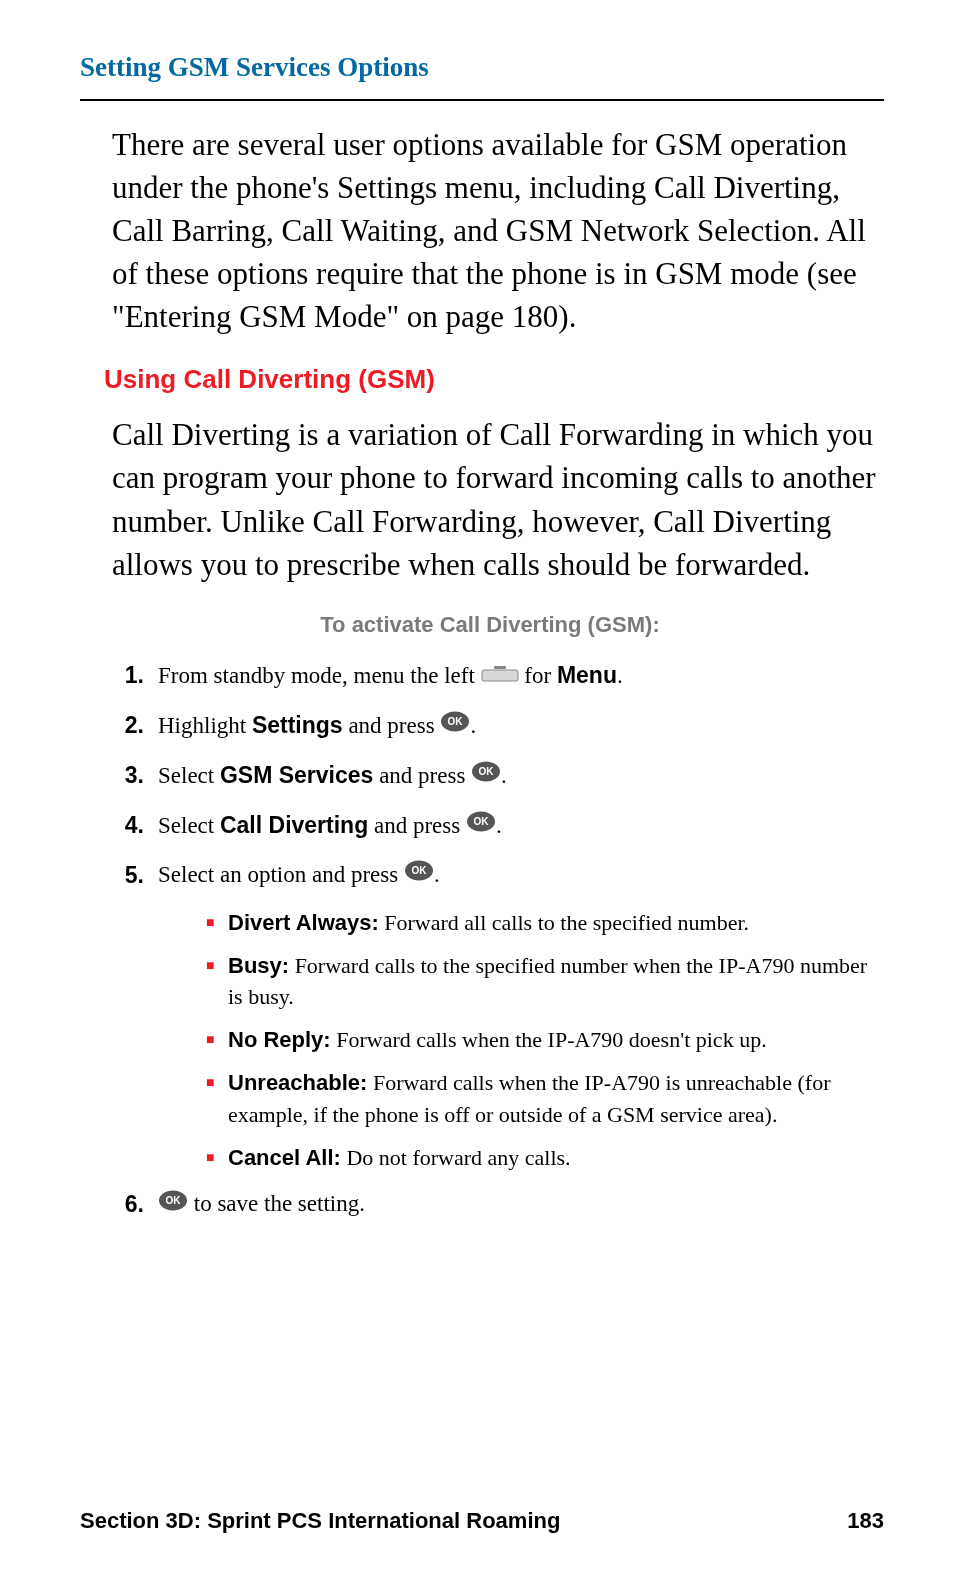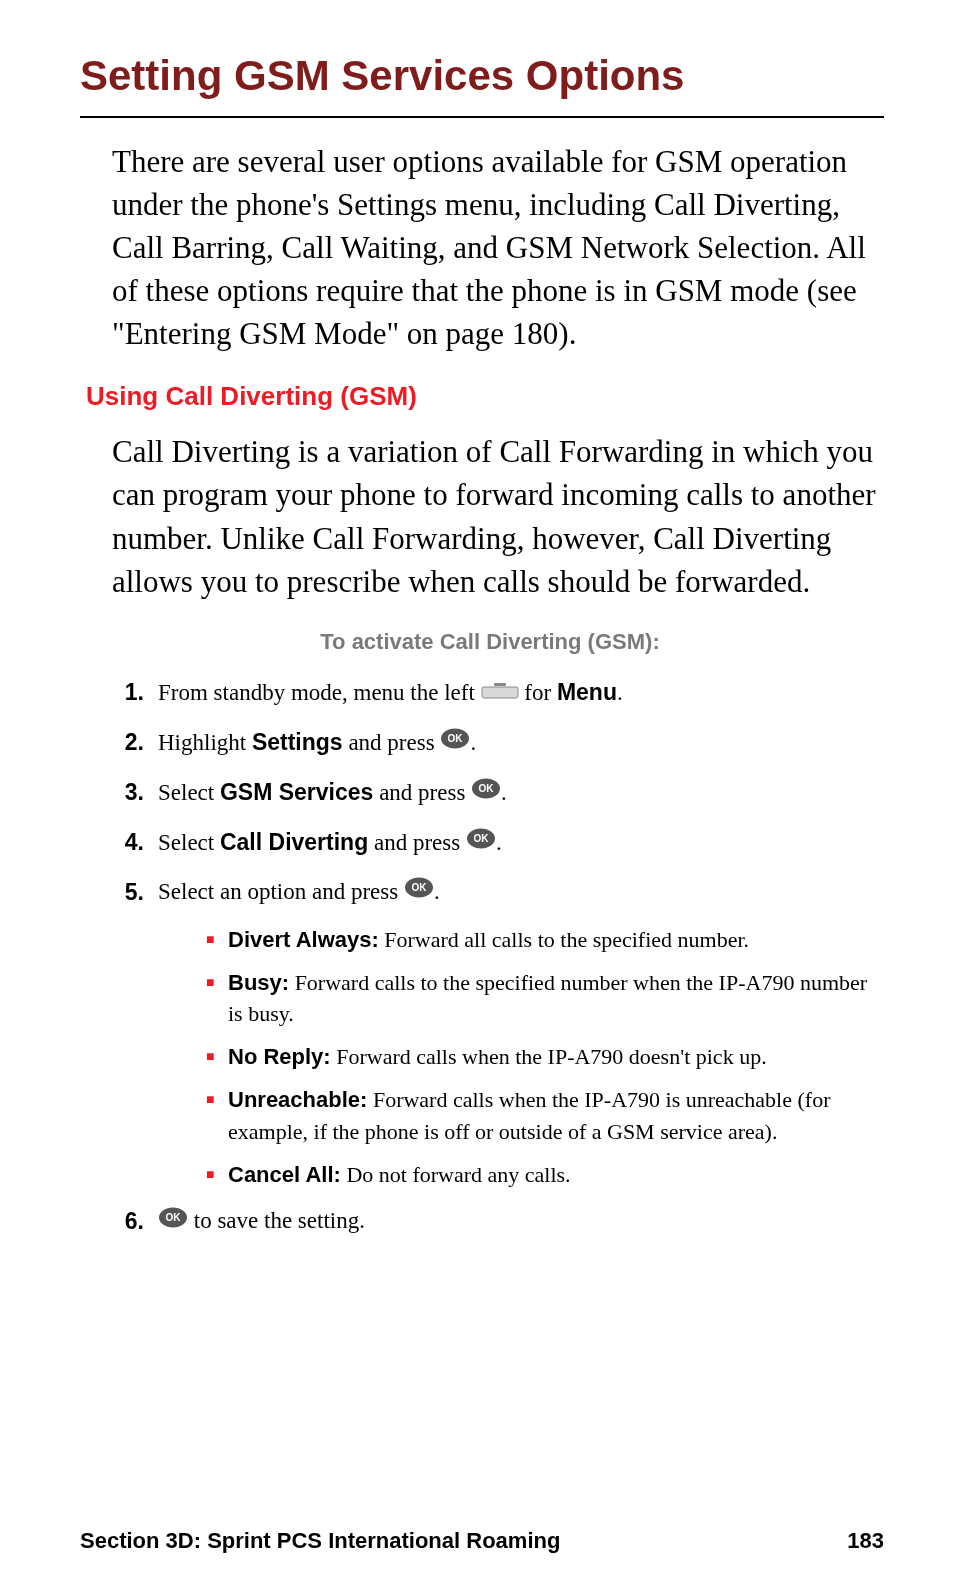--- a/index.html
+++ b/index.html
@@ -6,44 +6,44 @@
   body {
     width: 954px;
     height: 1590px;
     background: #ffffff;
     font-family: Georgia, 'Times New Roman', serif;
     color: #000000;
     position: relative;
     padding: 52px 70px 0 80px;
   }
   .heading1 {
-    font-family: Liberation Sans, sans-serif;
-    font-weight: bold;
-    font-size: 42px;
-    color: #7f1d1d;
+    font-family: Liberation Serif, serif;
+    font-weight: bold;
+    font-size: 27px;
+    color: #0369a1;
     margin-bottom: 16px;
   }
   .rule {
     border: none;
     border-top: 2px solid #000000;
     margin-bottom: 22px;
   }
   .para {
     font-size: 31px;
     line-height: 1.39;
     color: #000;
     margin-left: 32px;
     margin-bottom: 26px;
   }
   .heading2 {
     font-family: 'Helvetica Neue', Helvetica, Arial, sans-serif;
     font-weight: bold;
     font-size: 26px;
     color: #ed1c24;
-    margin-left: 6px;
+    margin-left: 24px;
     margin-bottom: 18px;
   }
   .subhead {
     font-family: 'Helvetica Neue', Helvetica, Arial, sans-serif;
     font-weight: bold;
     font-size: 22px;
     color: #7a7a7a;
     margin-left: 16px;
     margin-bottom: 20px;
     text-align: center;
@@ -99,21 +99,21 @@
     width: 22px;
     flex-shrink: 0;
     color: #ed1c24;
     font-family: Arial, sans-serif;
     font-size: 14px;
     padding-top: 6px;
   }
   .bullet-body { flex: 1; }
   .footer {
     position: absolute;
-    bottom: 36px;
+    bottom: 56px;
     left: 80px;
     right: 70px;
     display: flex;
     justify-content: space-between;
     font-family: 'Helvetica Neue', Helvetica, Arial, sans-serif;
     font-weight: bold;
     font-size: 22px;
     color: #000;
   }
 </style>

